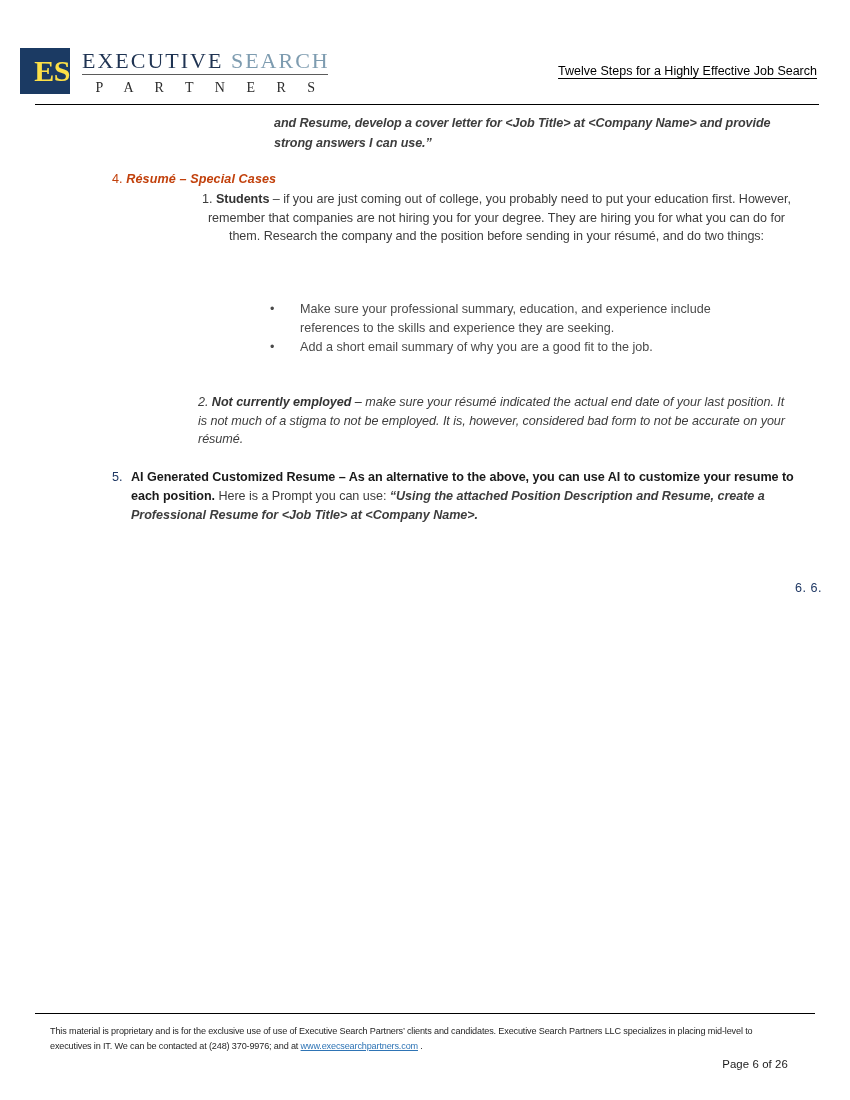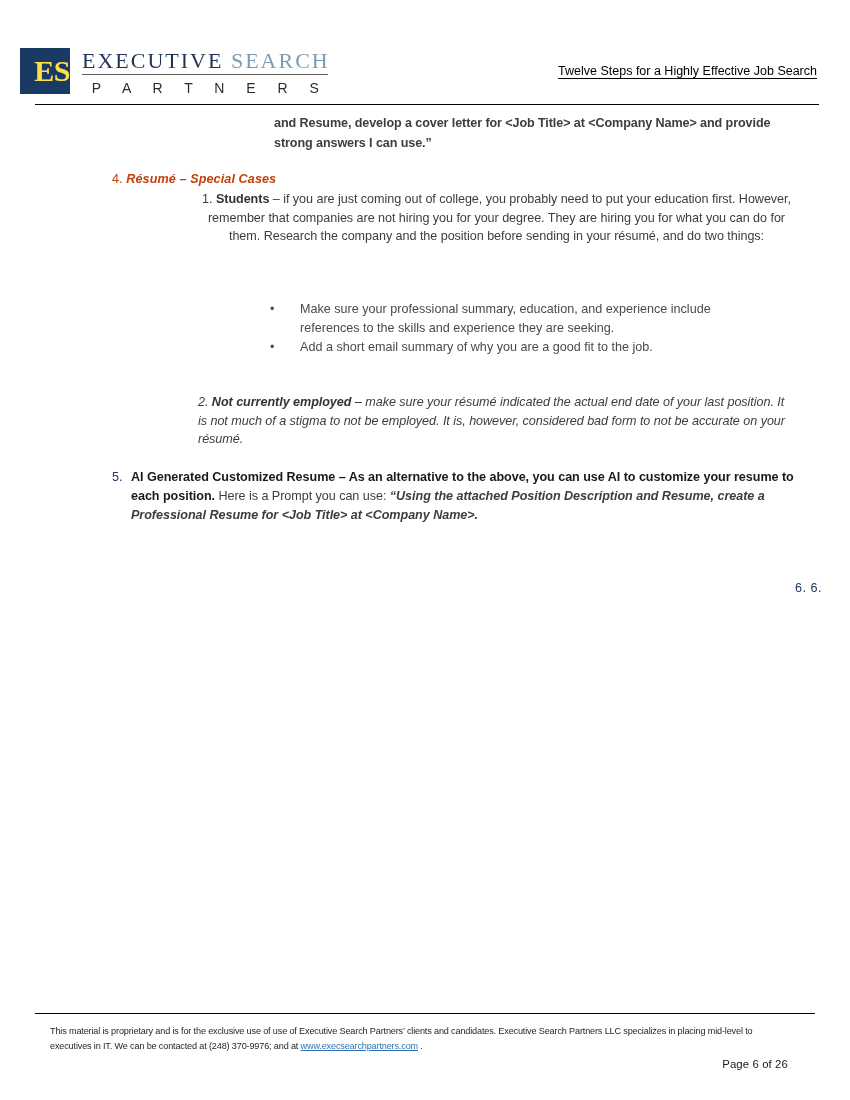--- a/index.html
+++ b/index.html
@@ -61,21 +61,21 @@
   }
   .logo-exec { color: #1f3352; }
   .logo-search { color: #7e9cb0; }
   .logo-rule {
     height: 1px;
     background: #5b5b5b;
     margin-top: 1px;
     width: 246px;
   }
   .logo-line2 {
-    font-family: Liberation Sans, sans-serif;
+    font-family: Liberation Serif, serif;
     font-size: 14px;
     letter-spacing: 9px;
     color: #2b2b2b;
     text-align: center;
     padding-top: 5px;
     padding-left: 8px;
     white-space: nowrap;
   }
 
   .header-title {
@@ -104,20 +104,21 @@
     top: 108px;
     width: 850px;
   }
 
   .italic-prompt {
     position: absolute;
     left: 274px;
     top: 6px;
     width: 528px;
     font-size: 12.6px;
+    font-style: italic;
     font-weight: 600;
     line-height: 19.5px;
     color: #3d3d3d;
     letter-spacing: -0.1px;
   }
 
   
   .item4 {
     position: absolute;
     left: 112px;

